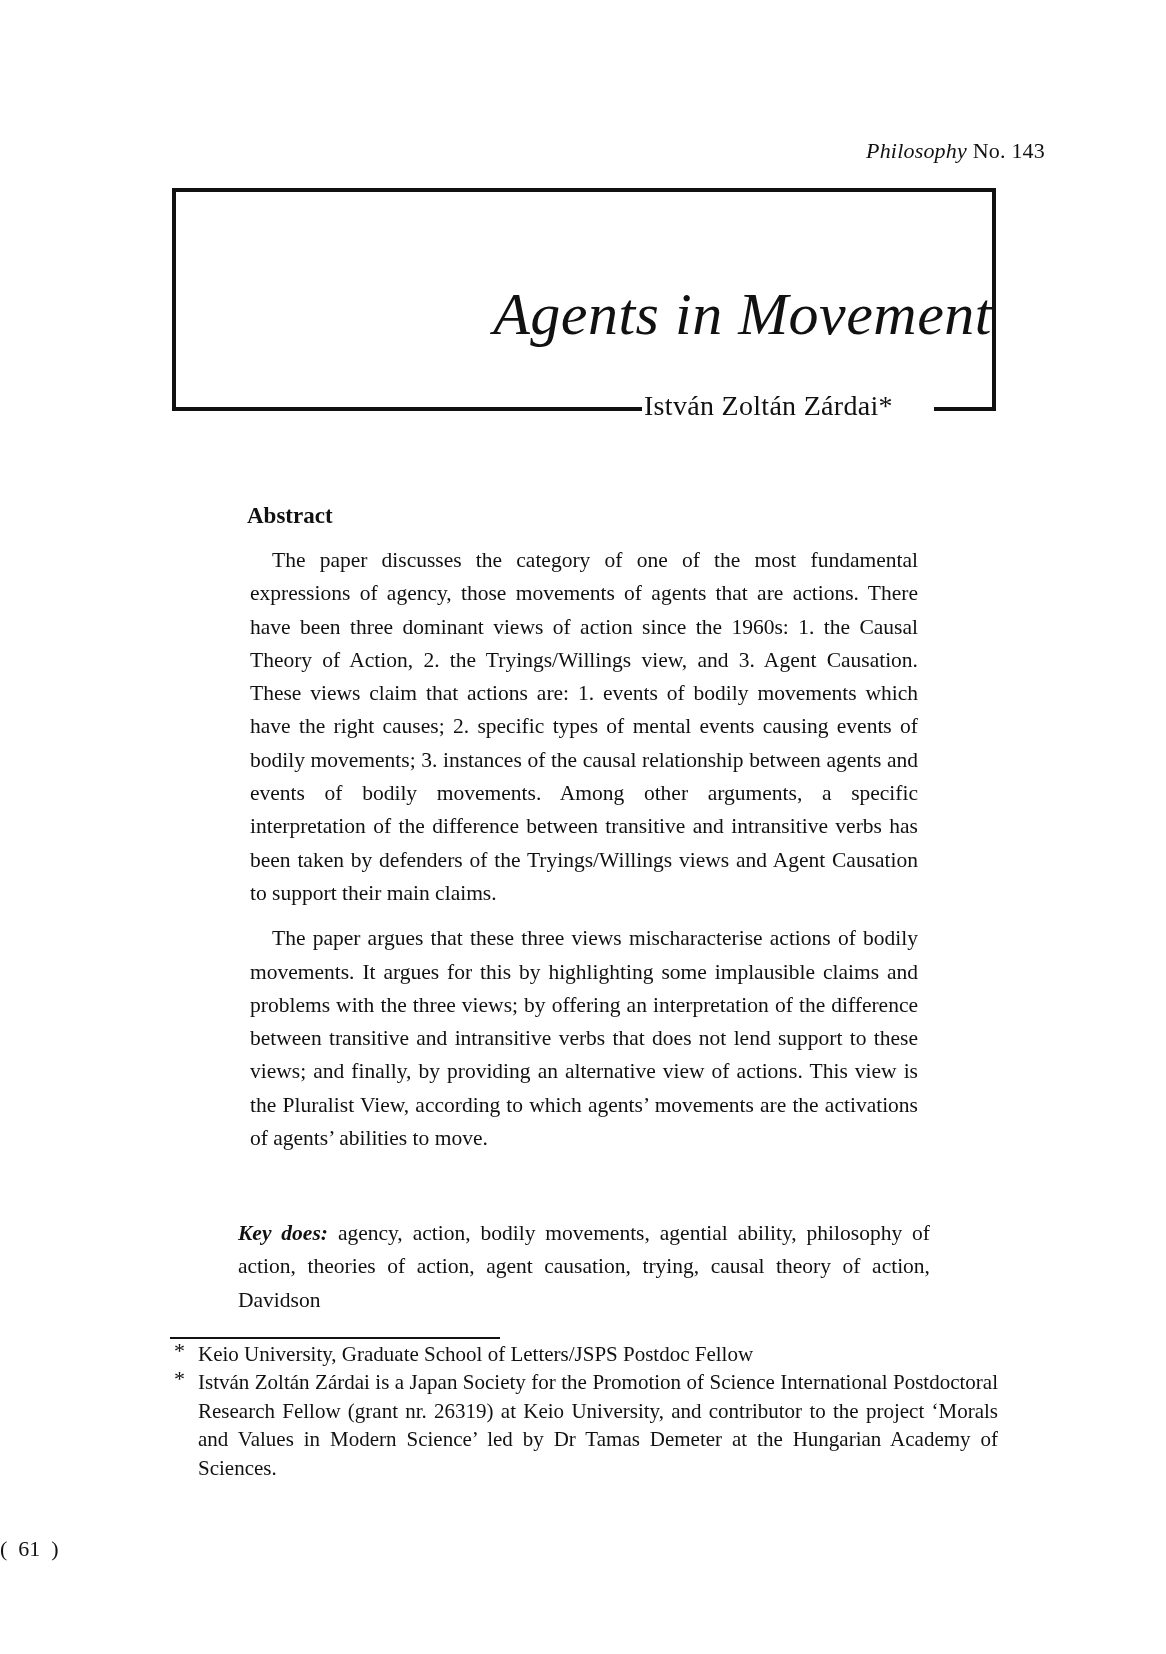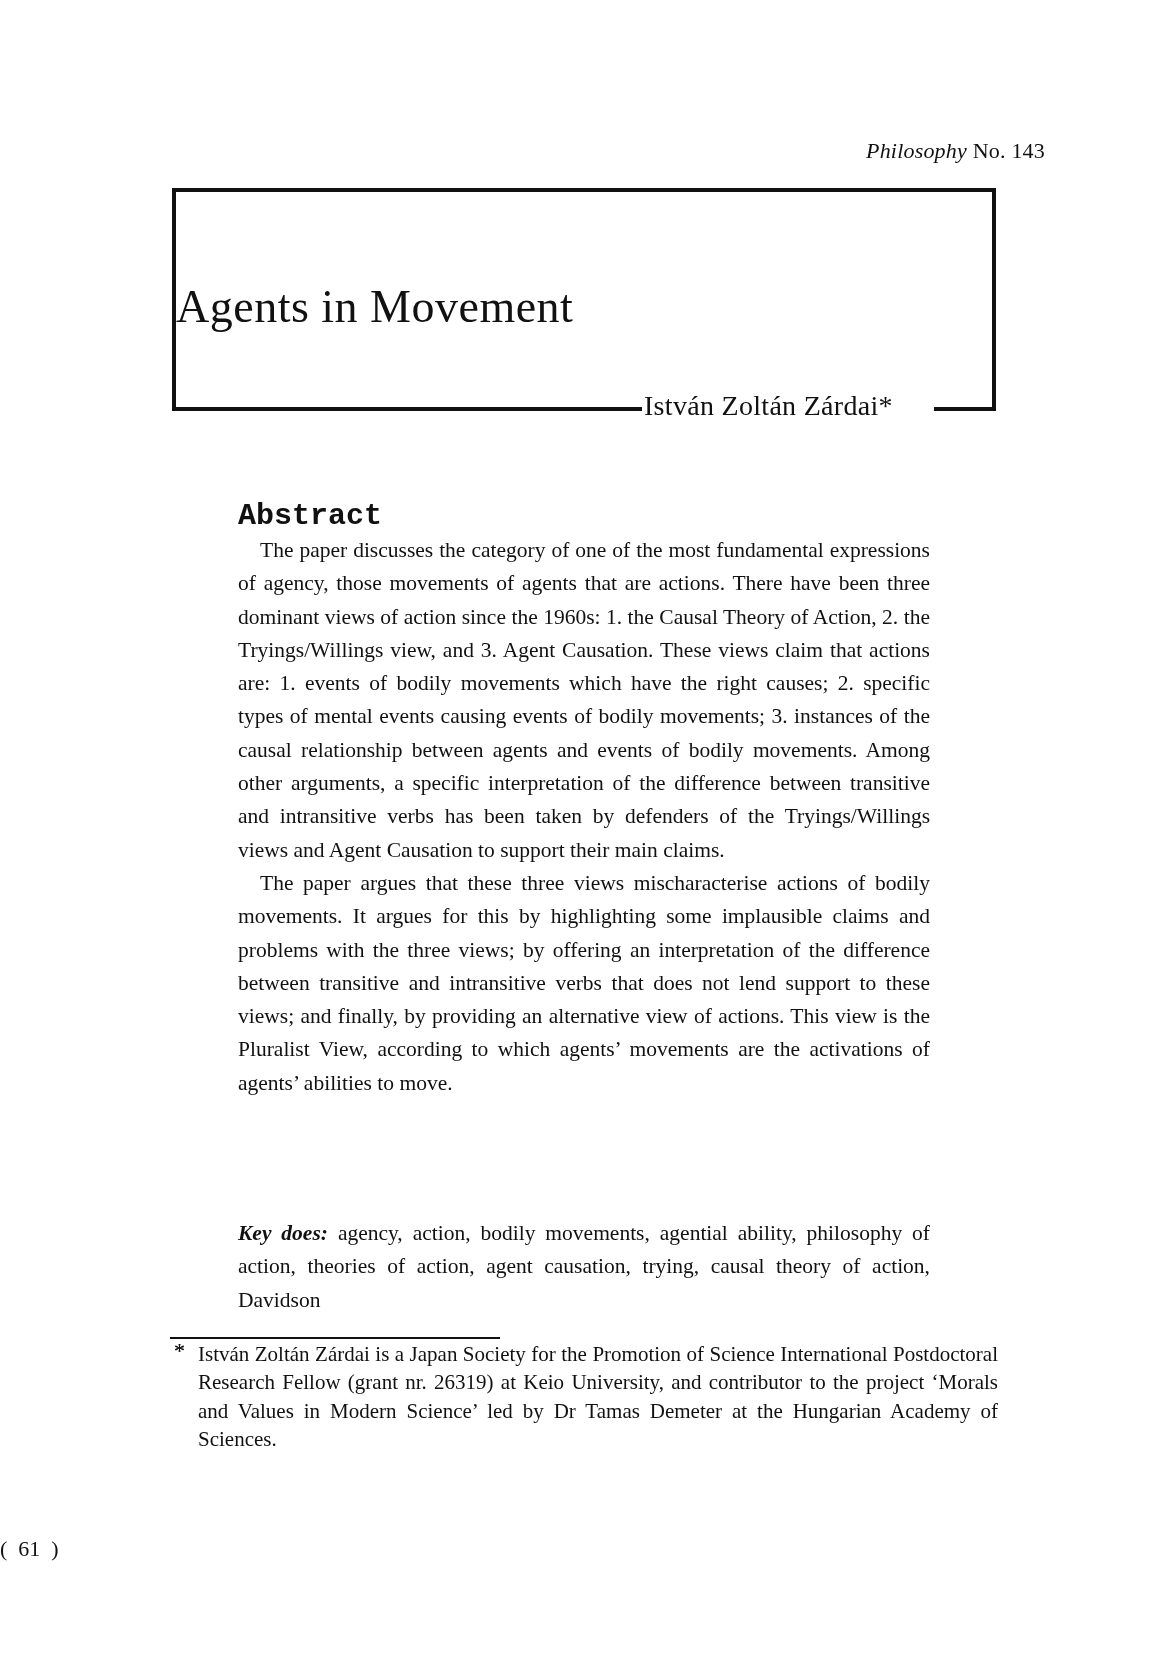--- a/index.html
+++ b/index.html
@@ -2,28 +2,28 @@
 <html><head>
 <meta charset="utf-8">
 <style>
   html, body { margin: 0; padding: 0; background: #ffffff; }
   body { width: 1166px; height: 1654px; position: relative; overflow: hidden;
          font-family: "Liberation Serif", "DejaVu Serif", serif; color: #111; }
   .journal { position: absolute; right: 121px; top: 138px; font-size: 22px; letter-spacing: 0.2px; }
   .journal .ital { font-style: italic; }
   .title-box { position: absolute; left: 172px; top: 188px; width: 816px; height: 218px;
                border-top: 4px solid #111; border-left: 4px solid #111; border-right: 4px solid #111; }
-  .title { position: absolute; left: 0; right: 0; top: 88px; text-align: left;
-           font-size: 46px; font-weight: normal; letter-spacing: 0.5px; margin: 0; }
+  .title { position: absolute; left: 0; right: 0; top: 88px; text-align: right;
+           font-size: 60px; font-weight: normal; letter-spacing: 0.5px; margin: 0; font-style: italic; }
   .box-bottom-left { position: absolute; left: 172px; top: 407px; width: 470px; height: 4px; background: #111; }
   .box-bottom-right { position: absolute; left: 934px; top: 407px; width: 62px; height: 4px; background: #111; }
   .author { position: absolute; left: 644px; top: 390px; font-size: 28px; white-space: nowrap; letter-spacing: 0.3px; font-family: Liberation Serif, serif; }
   .abstract { position: absolute; left: 238px; top: 500px; width: 692px; }
-  .abstract h2 { margin: 0 0 2px 0; font-size: 30px; font-weight: bold; line-height: 32px; font-family: Liberation Mono, monospace; }
-  .abstract p { margin: 0; font-size: 21.5px; line-height: 33.3px; text-align: justify; text-indent: 22px; }
+  .abstract h2 { margin: 0 0 2px 9px; font-size: 23px; font-weight: bold; line-height: 32px; }
+  .abstract p { margin: 12px; font-size: 21.5px; line-height: 33.3px; text-align: justify; text-indent: 22px; }
   .keywords { position: absolute; left: 238px; top: 1217px; width: 692px; font-size: 21.5px;
               line-height: 33.3px; text-align: justify; margin: 0; }
   .keywords .kw-label { font-weight: bold; font-style: italic; }
   .fn-rule { position: absolute; left: 170px; top: 1337px; width: 330px; height: 2px; background: #111; }
   .footnotes { position: absolute; left: 174px; top: 1340px; width: 824px; font-size: 21px; line-height: 28.4px; }
   .fn { position: relative; padding-left: 24px; text-align: justify; }
   .fn .star { position: absolute; left: 0; top: -3px; font-size: 22px; }
   .page-num { position: absolute; left: 0; right: 0; top: 1536px; font-size: 22px; }
   .page-num span { display: inline-block; }
 </style>
@@ -49,20 +49,21 @@
   <p>The paper discusses the category of one of the most fundamental expressions of agency, those movements of agents that are actions. There have been three dominant views of action since the 1960s: 1. the Causal Theory of Action, 2. the Tryings/Willings view, and 3. Agent Causation. These views claim that actions are: 1. events of bodily movements which have the right causes; 2. specific types of mental events causing events of bodily movements; 3. instances of the causal relationship between agents and events of bodily movements. Among other arguments, a specific interpretation of the difference between transitive and intransitive verbs has been taken by defenders of the Tryings/Willings views and Agent Causation to support their main claims.</p>
   <p>The paper argues that these three views mischaracterise actions of bodily movements. It argues for this by highlighting some implausible claims and problems with the three views; by offering an interpretation of the difference between transitive and intransitive verbs that does not lend support to these views; and finally, by providing an alternative view of actions. This view is  the Pluralist View, according to which agents’ movements are the activations of agents’ abilities to move.</p>
 </section>
 
 <p class="keywords"><span class="kw-label">Key does:</span> <span>agency, action, bodily movements, agential ability, philosophy of action, theories of action, agent causation, trying, causal theory of action, Davidson</span></p>
 
 <div class="fn-rule"></div>
 <div class="footnotes">
   <div class="fn">
     <span class="star">*</span>
+    <span>Keio University, Graduate School of Letters/JSPS Postdoc Fellow</span>
   </div>
   <div class="fn">
     <span class="star">*</span>
     <span>István Zoltán Zárdai is a Japan Society for the Promotion of Science International Postdoctoral Research Fellow (grant nr. 26319) at Keio University, and contributor to the project ‘Morals and Values in Modern Science’ led by Dr Tamas Demeter at the Hungarian Academy of Sciences.</span>
   </div>
 </div>
 
 <div class="page-num">
   <span>(</span>&nbsp;
   <span>61</span>&nbsp;

